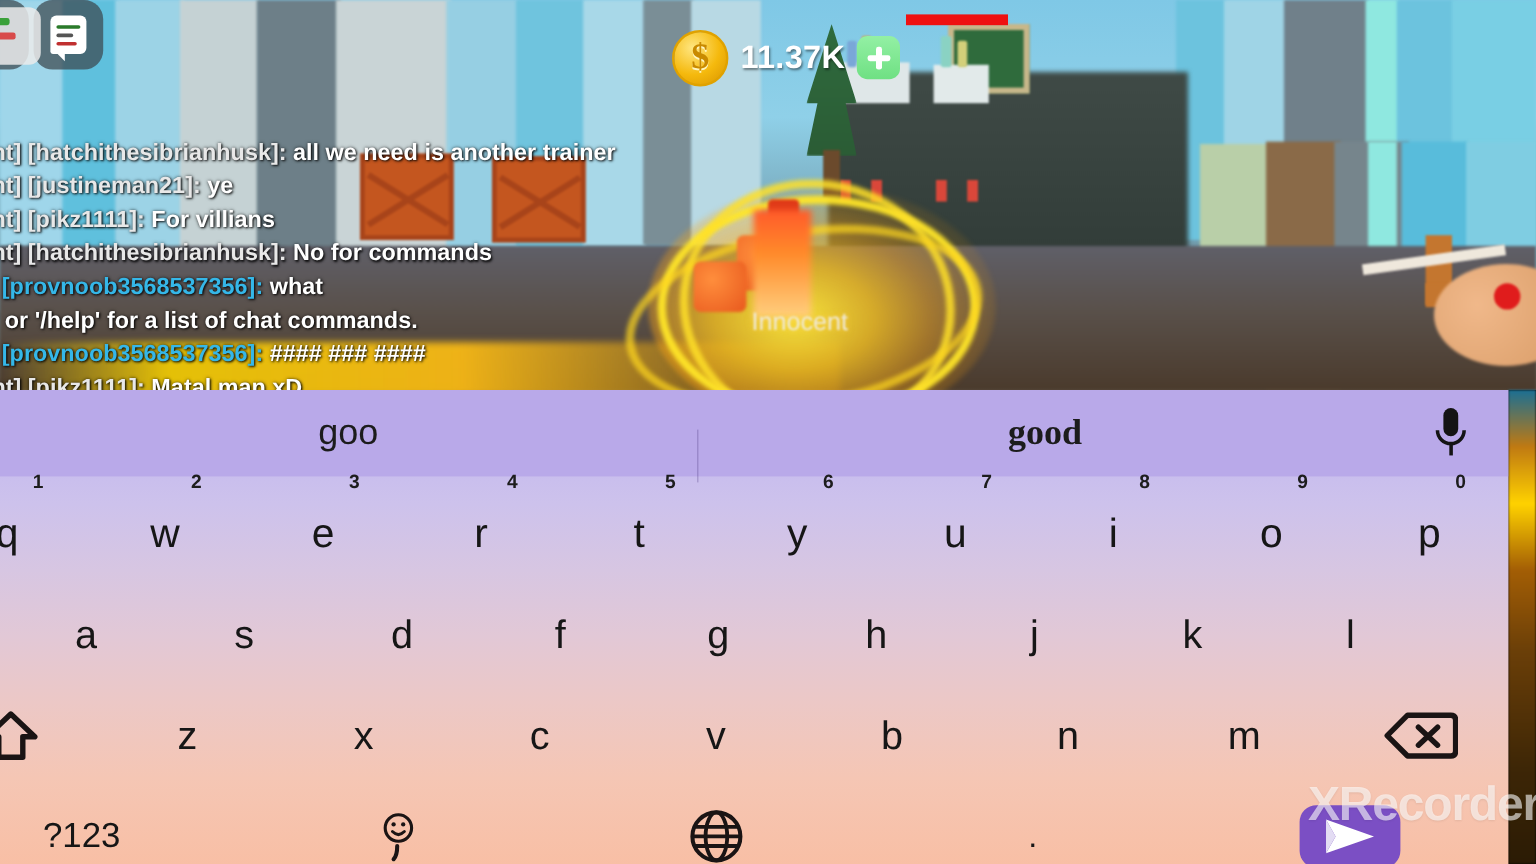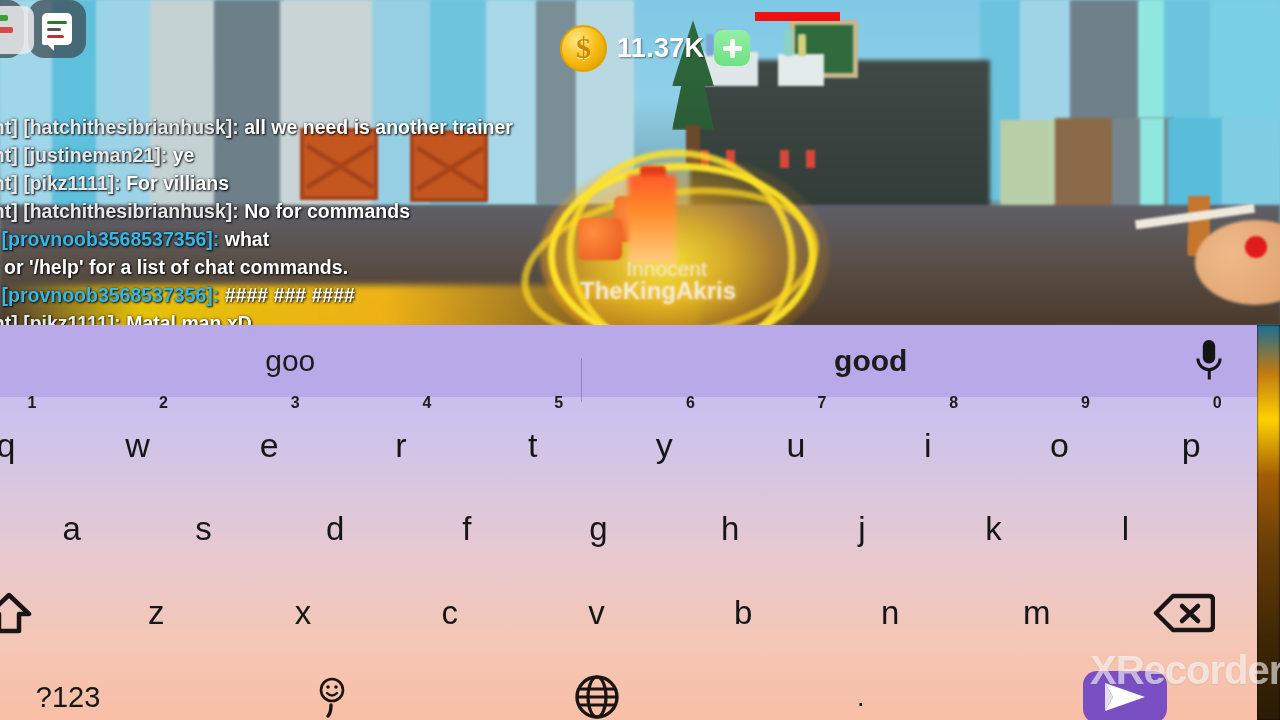--- a/index.html
+++ b/index.html
@@ -216,21 +216,21 @@
   }
   #suggestions {
     position:absolute; left:0; top:0; width:1257px; height:72px;
     background:#b9a9e9;
     display:flex; align-items:center;
   }
   #suggestions .sug {
     flex:1; text-align:center; font-size:30px; color:#1c1c1c;
     position:relative;
   }
-  #suggestions .sug.bold { font-weight:700; }
+  #suggestions .sug.bold { font-weight:700;font-family:Liberation Serif, serif; }
   #suggestions .sug + .sug:before {
     content:""; position:absolute; left:0; top:14px; width:1px; height:44px;
     background: rgba(60,40,110,.30);
   }
   #mic {
     width:96px; display:flex; align-items:center; justify-content:center;
   }
   #mic svg { width:30px; height:42px; }
 
   .krow { position:absolute; left:0; width:1257px; display:flex; }
@@ -356,21 +356,20 @@
     <div class="ring" style="left:548px;top:163px;width:268px;height:186px;"></div>
     <div class="ring" style="left:566px;top:150px;width:230px;height:210px; border-color:rgba(255,225,40,.85); transform:rotate(12deg);"></div>
     <div class="ring" style="left:520px;top:190px;width:300px;height:150px; border-color:rgba(255,215,30,.7); transform:rotate(-9deg);"></div>
     <div class="orange-box" style="left:614px;top:196px;width:48px;height:46px;"></div>
     <div class="orange-box" style="left:578px;top:218px;width:44px;height:42px;"></div>
     <div id="player-head"></div>
     <div id="player-body"></div>
 
     <div id="nameplate">
       <div class="n1">Innocent</div>
-      <div class="n2">TheKingAkris</div>
     </div>
 
     <div id="sign-l"></div>
     <div id="sign-l2"></div>
     <div id="stick"></div>
     <div id="arm"></div>
     <div id="red-dot"></div>
   </div>
 
   <div id="topleft">

